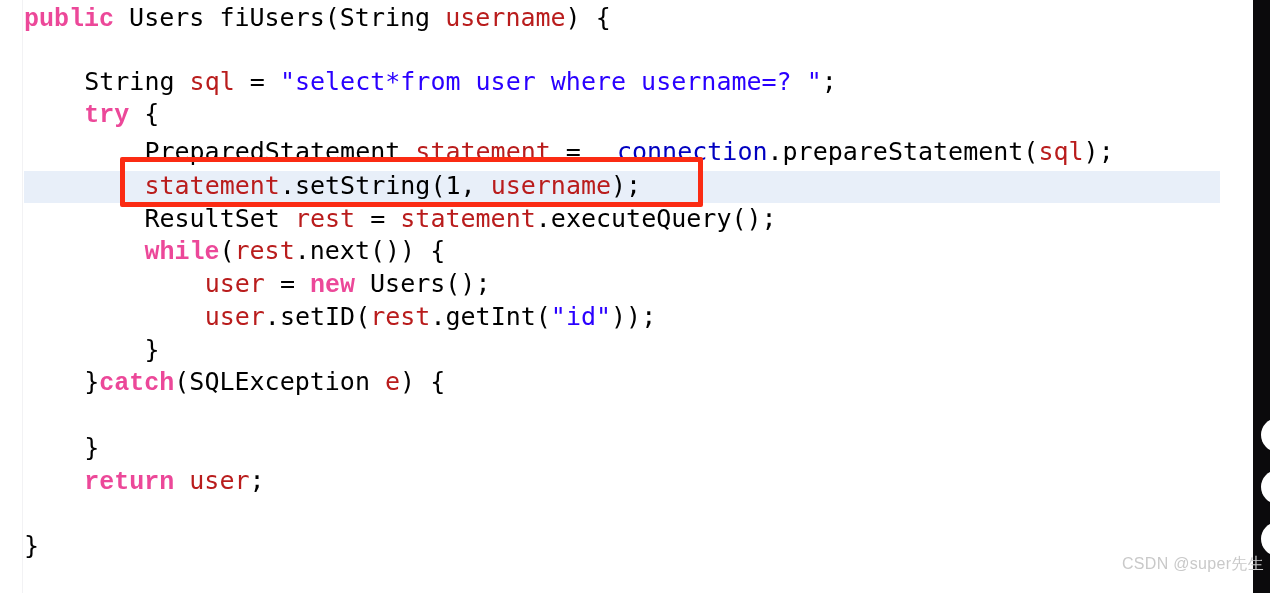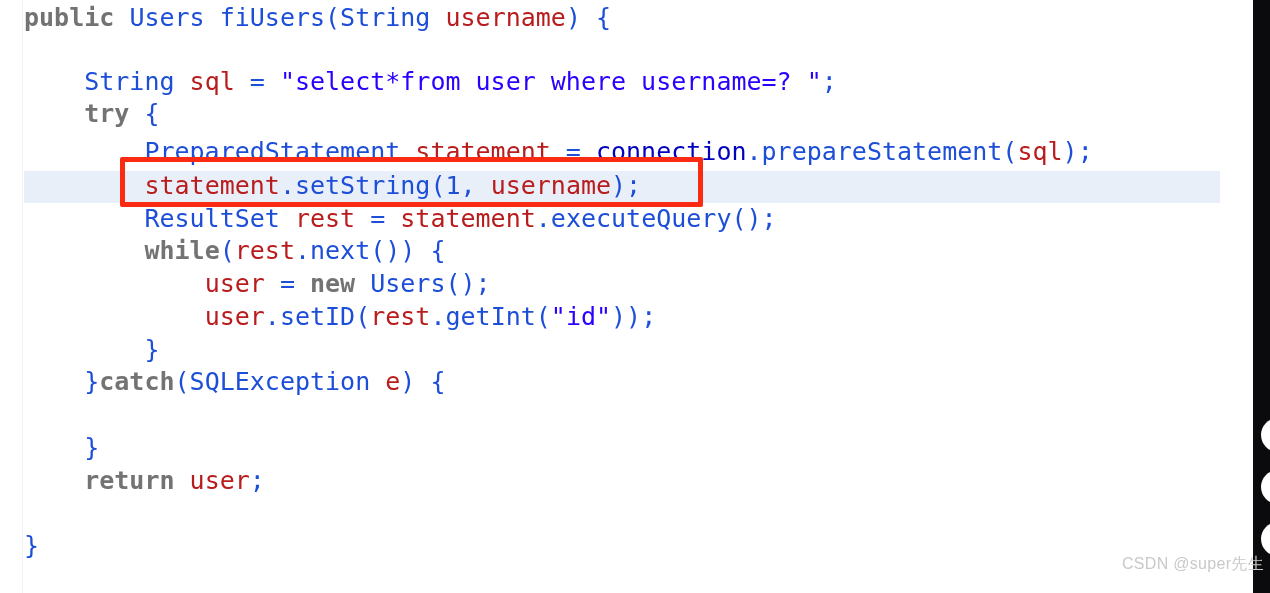--- a/index.html
+++ b/index.html
@@ -111,21 +111,21 @@
     position: absolute;
     left: 1122px;
     top: 554px;
     font-family: Liberation Sans, sans-serif;
     font-size: 16px;
     color: #c9c9c9;
     white-space: nowrap;
     letter-spacing: 0.3px;
   }
 </style>
-<style>.tok-keyword{color:#737373;}.tok-string{color:#2a00ff;}.tok-var{color:#b91c1c;}.tok-field{color:#0000c0;}.tok-plain{color:#1d4ed8;}</style></head>
+<style>.tok-keyword{color:#ec4899;font-family:Liberation Mono, monospace;}.tok-string{color:#2a00ff;}.tok-var{color:#b91c1c;}.tok-field{color:#0000c0;margin-left:21px;}.tok-plain{color:#000000;}</style></head>
 <body>
 
 <div id="screen">
 
   <div id="gutter-rule" style="background: rgb(242, 242, 244);"></div>
 
   <div id="current-line-highlight" style="background: rgb(232, 239, 249);"></div>
 
   <div id="code-surface">
       <div class="code-line" style="top: 2px;"><span class="tok-keyword">public</span><span class="tok-plain"> </span><span class="tok-plain">Users</span><span class="tok-plain"> fiUsers(</span><span class="tok-plain">String</span><span class="tok-plain"> </span><span class="tok-var">username</span><span class="tok-plain">) {</span></div>

